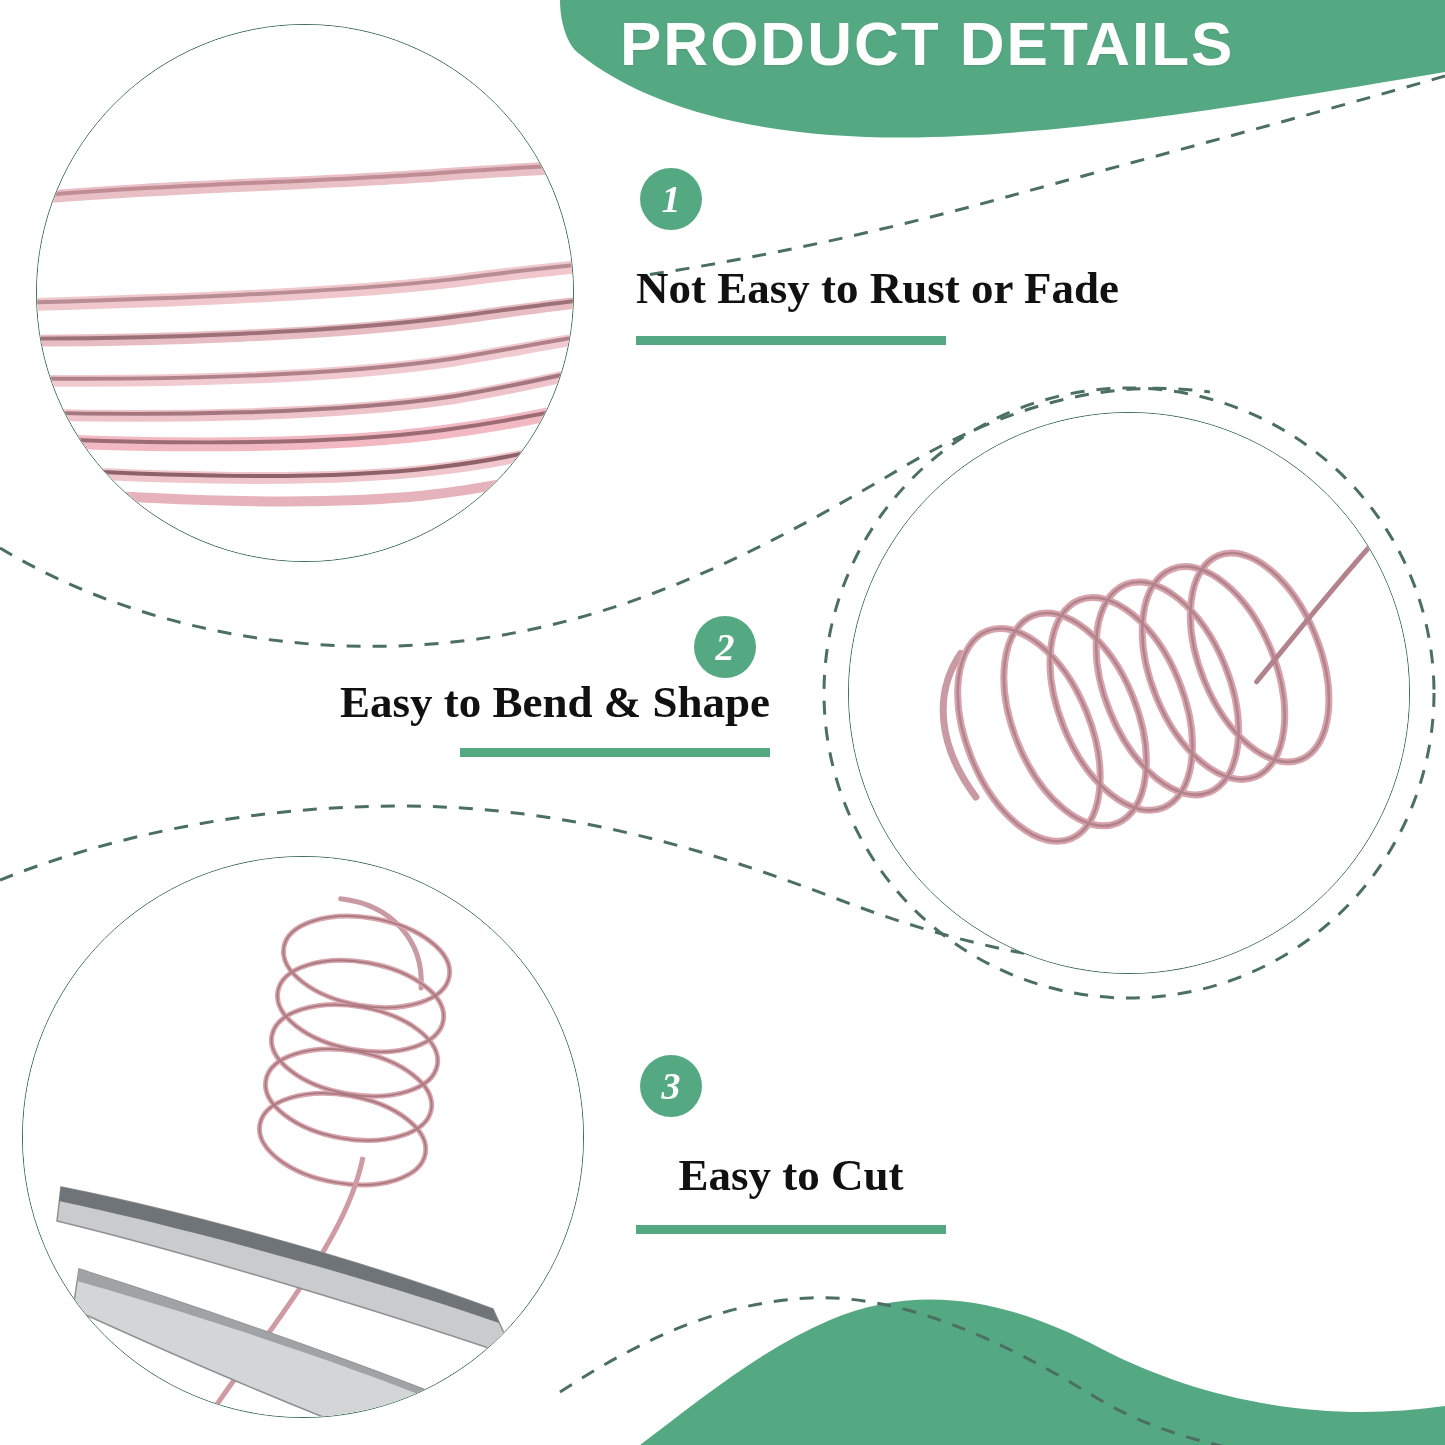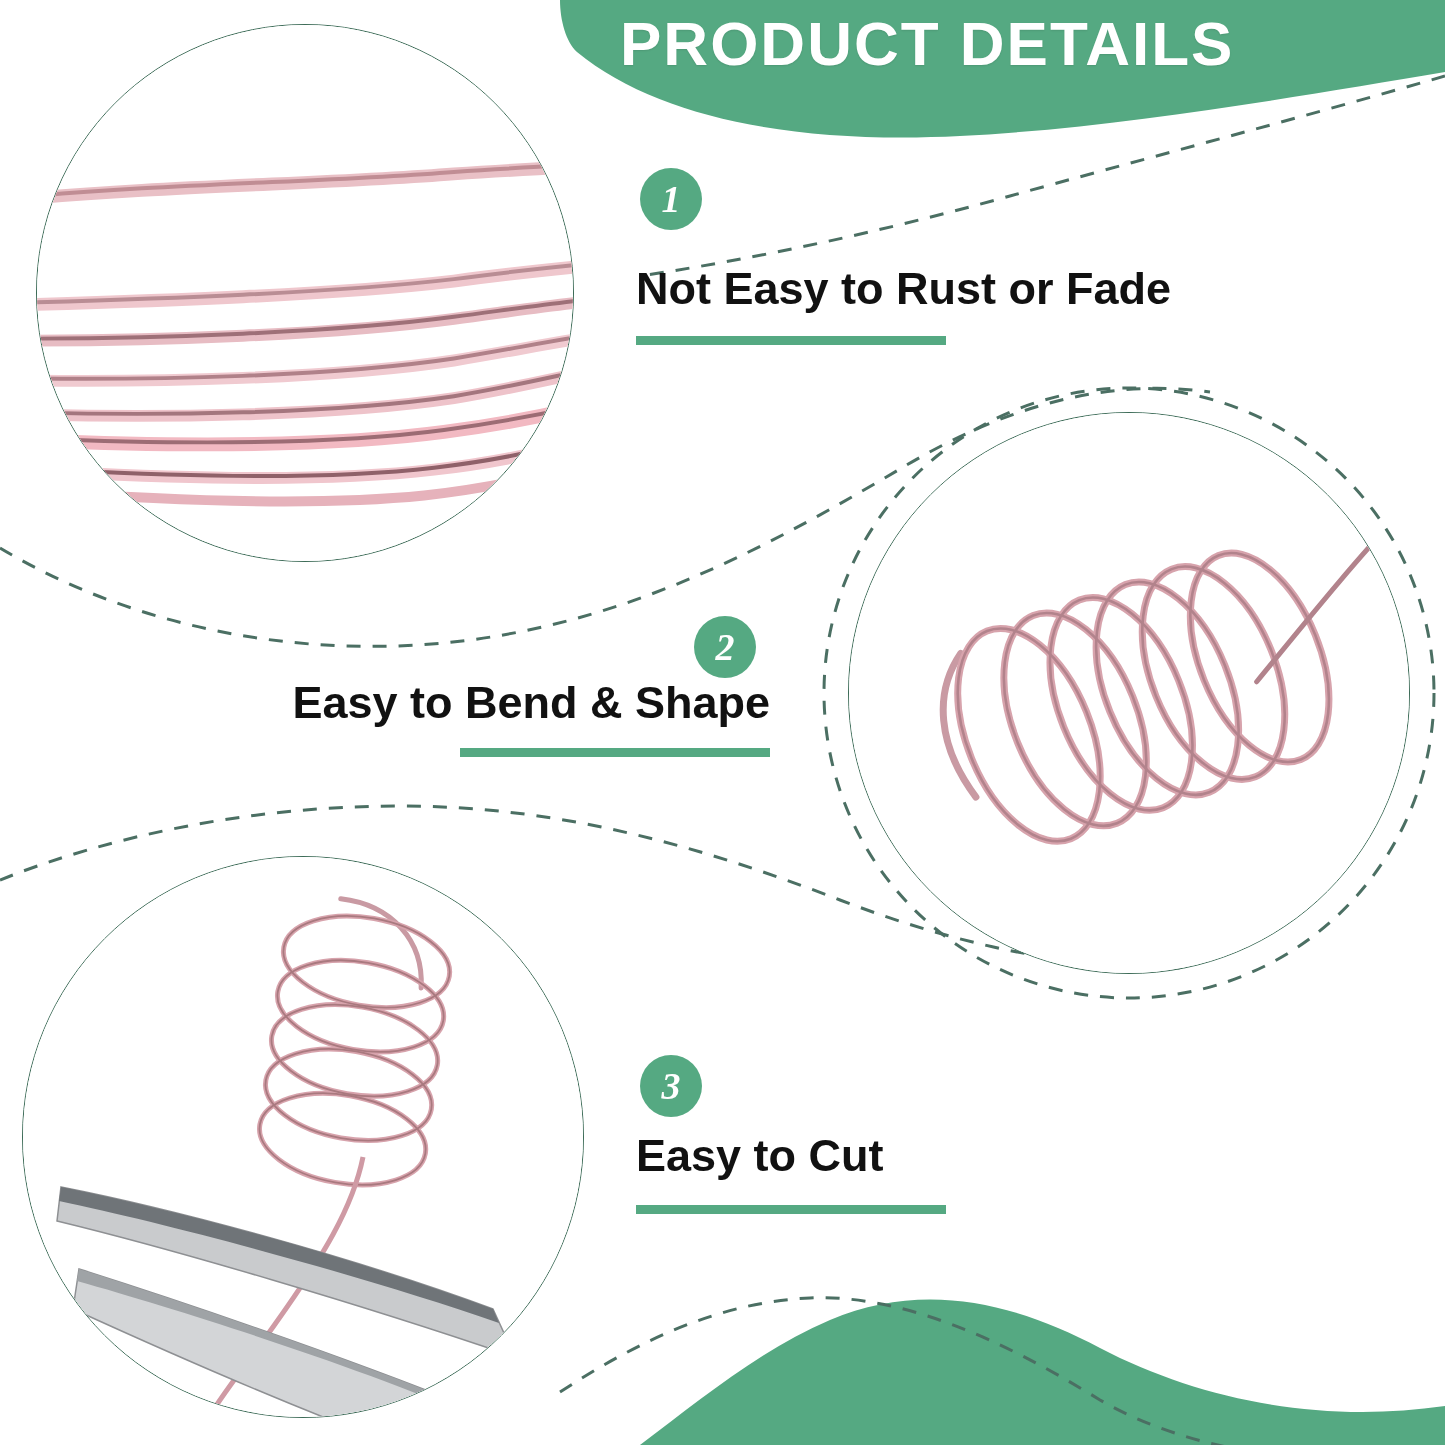--- a/index.html
+++ b/index.html
@@ -57,21 +57,21 @@
     font-size: 38px;
     font-weight: bold;
     font-style: italic;
     font-family: "Liberation Serif", serif;
     line-height: 1;
   }
   .feature-title {
     color: #111111;
     font-size: 45px;
     font-weight: bold;
-    font-family: Liberation Sans, sans-serif;
+    font-family: Liberation Serif, serif;
     white-space: nowrap;
     line-height: 1.1;
   }
   .rule {
     height: 9px;
     background: #55a982;
   }
 
   
   #feature-1 { left: 636px; top: 168px; text-align: left; }
@@ -81,21 +81,21 @@
 
   
   #feature-2 { left: 250px; top: 616px; width: 520px; text-align: right; }
   #feature-2 .badge { margin-left: auto; margin-right: 14px; }
   #feature-2 .feature-title { }
   #feature-2 .rule { width: 310px; margin-top: 20px; margin-left: auto; }
 
   
   #feature-3 { left: 636px; top: 1055px; text-align: left; }
   #feature-3 .badge { margin-left: 4px; }
-  #feature-3 .feature-title { margin-top: 14px; }
+  #feature-3 .feature-title { margin-top: 34px; text-align: center; }
   #feature-3 .rule { width: 310px; margin-top: 24px; }
 
   
   .photo {
     position: absolute;
     border-radius: 50%;
     overflow: hidden;
     background: #ffffff;
     border: 1.5px solid #3c6b57;
     box-sizing: border-box;

